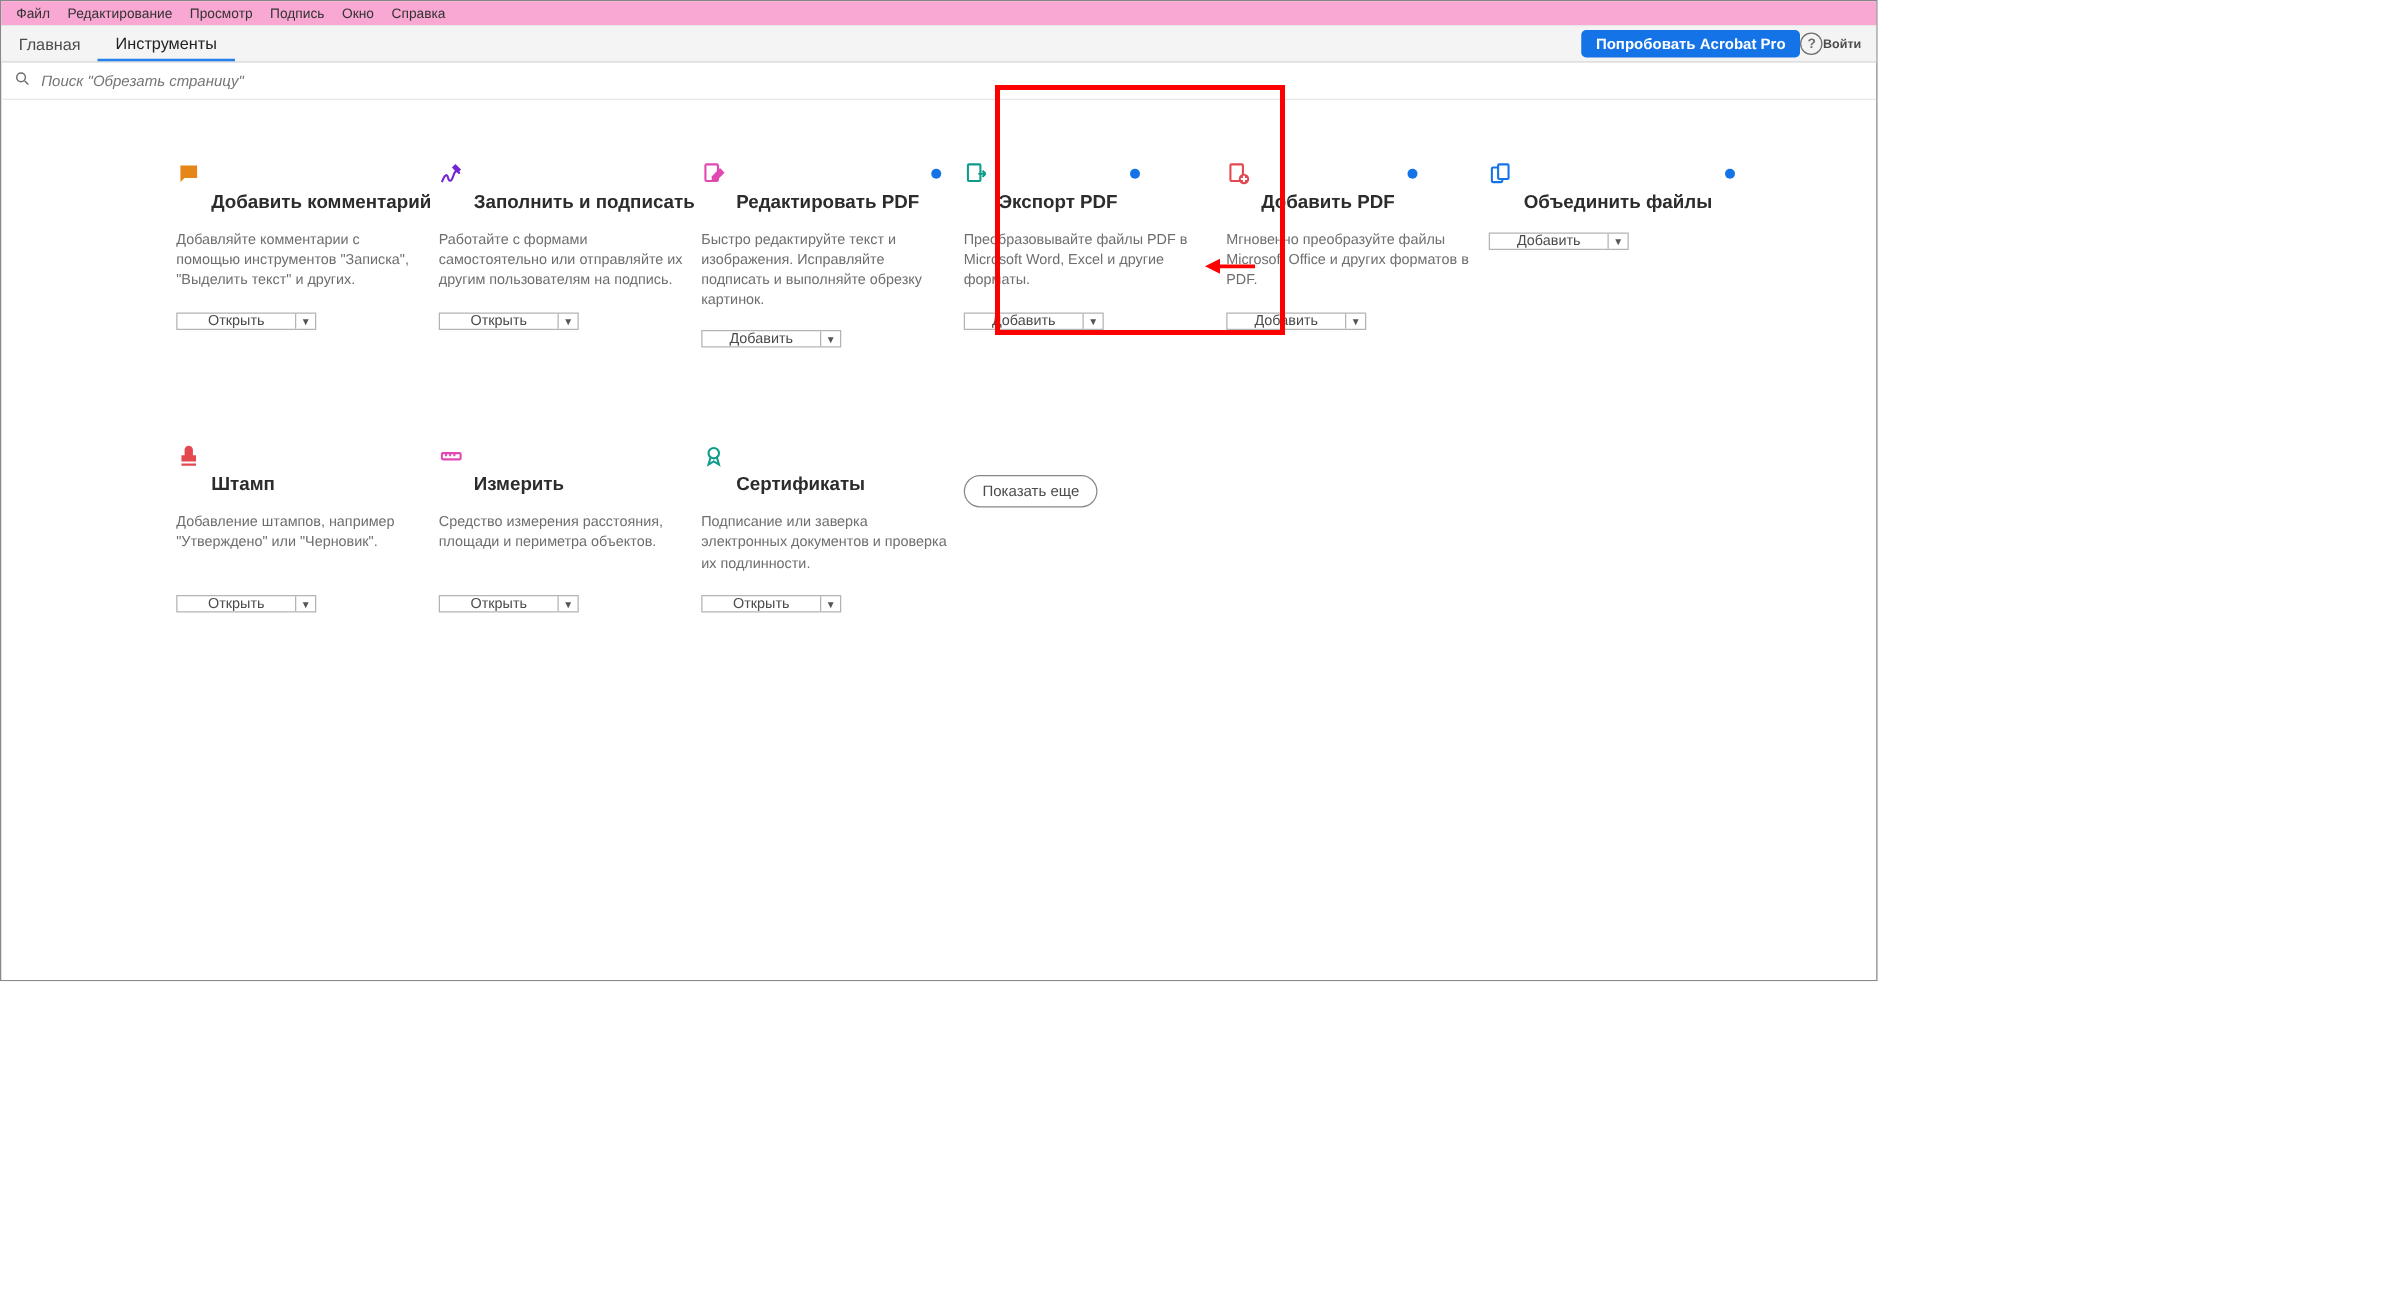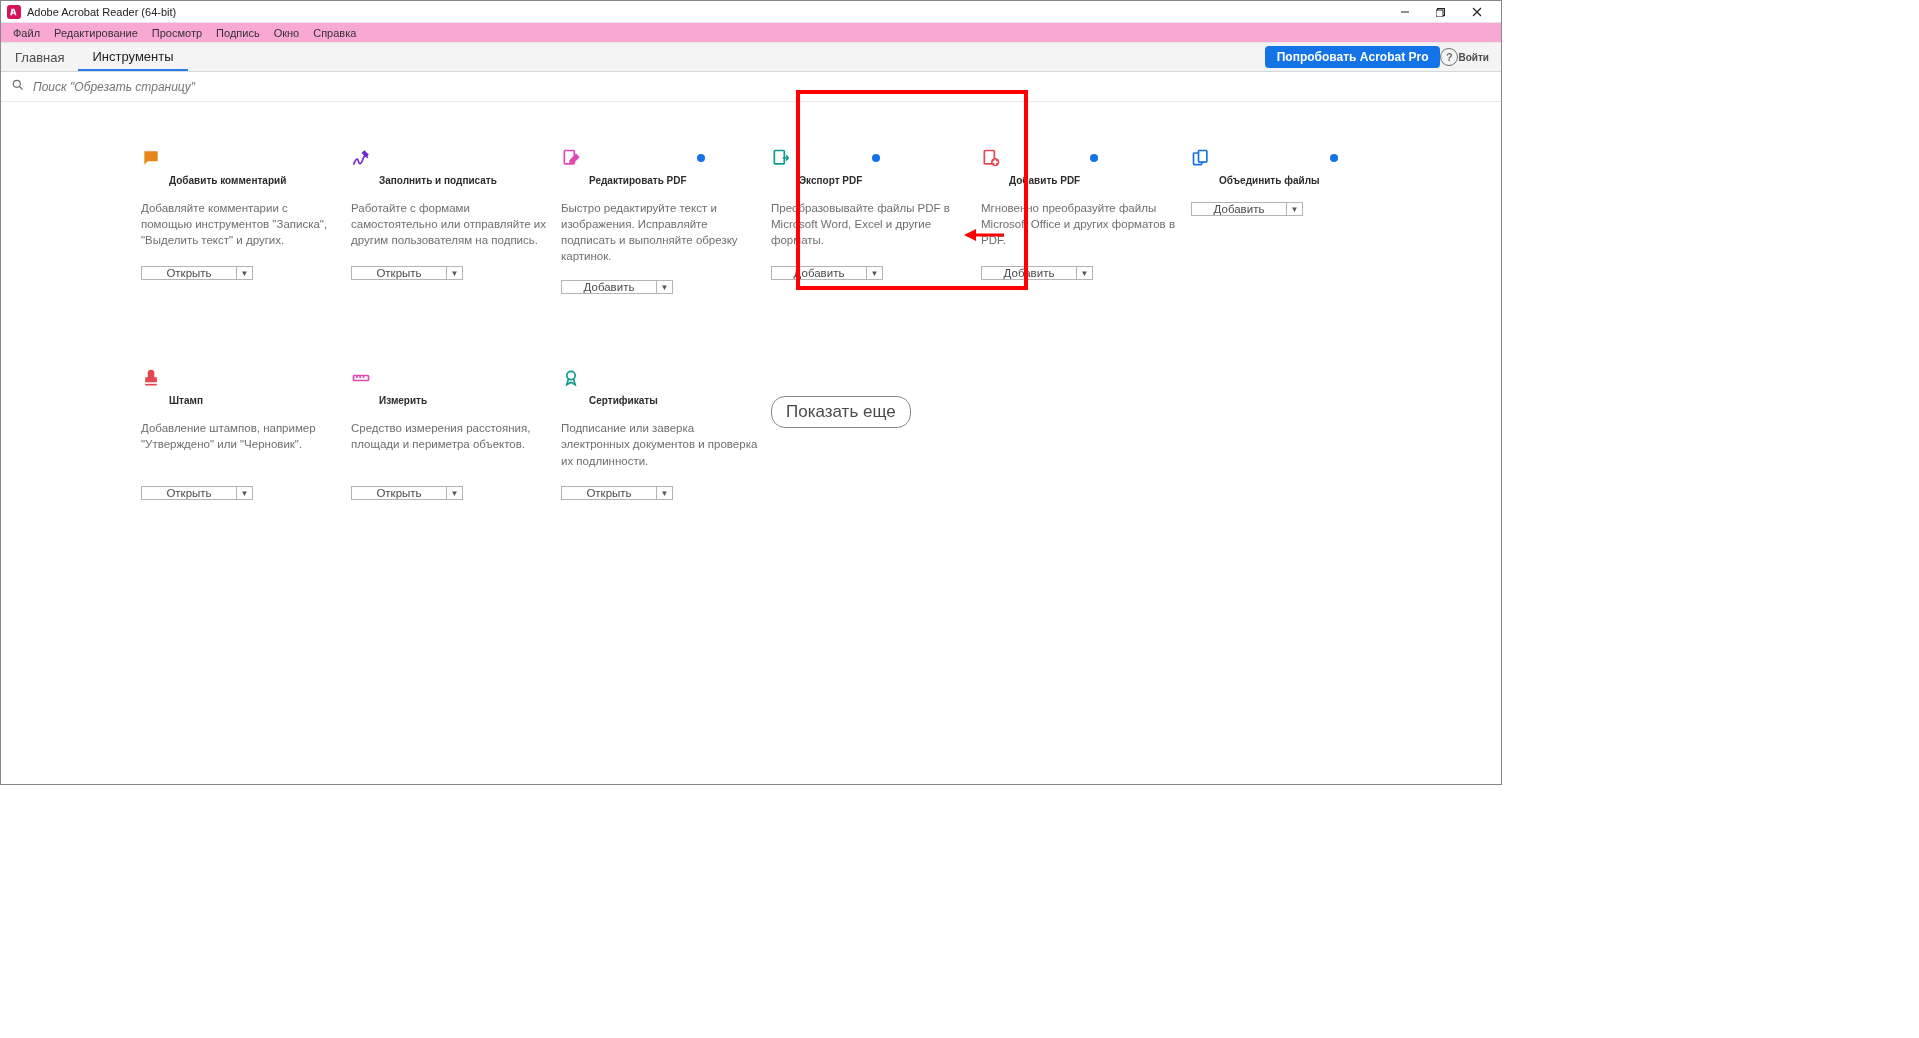--- a/index.html
+++ b/index.html
@@ -22,65 +22,40 @@
   .help-icn { width:18px; height:18px; border:1.5px solid #6e6e6e; border-radius:50%; display:inline-flex; align-items:center; justify-content:center; color:#6e6e6e; font-size:11px; font-weight:600;}
   .signin { font-size: 10px; color: #4b4b4b; font-weight:600;}
   .searchbar { height: 30px; display:flex; align-items:center; padding: 0 10px; border-bottom:1px solid #e8e8e8; gap:8px;}
   .search-icn { color:#6e6e6e;}
   .search-input { border:none; outline:none; flex:1; font-size:12px; color:#6e6e6e; font-style:italic;}
   .content { padding: 28px 0 0 140px; position: relative;}
   .grid { display: grid; grid-template-columns: repeat(6, 210px); grid-auto-rows: auto; column-gap: 0; row-gap: 56px;}
   .card { width: 200px; position: relative;}
   .card-head { display:flex; align-items:center; gap:8px; margin-bottom:14px;}
   .card-icon { width:20px; height:20px; display:inline-flex; align-items:center; justify-content:center; flex:0 0 20px;}
-  .card-title { font-size: 10px; font-weight:600; color:#2c2c2c; white-space:nowrap;margin-top:45px;}
+  .card-title { font-size: 15px; font-weight:600; color:#2c2c2c; white-space:nowrap;margin-top:45px;}
   .premium-dot { width:8px; height:8px; border-radius:50%; background:#1473e6; flex: 0 0 8px; margin-left:2px;}
   .card-desc { font-size: 11.5px; color:#6e6e6e; line-height:1.4; min-height: 50px;}
   .card-actions { display:flex; margin-top:16px;}
   .split-btn { display:flex; border:1px solid #b4b4b4; height:14px;}
   .split-main { width:94px; display:flex; align-items:center; justify-content:center; font-size:11.5px; color:#4b4b4b;}
   .split-drop { width:16px; border-left:1px solid #b4b4b4; display:flex; align-items:center; justify-content:center; font-size:8px; color:#555;}
   .highlight-box { position:absolute; border:4px solid #ff0000; pointer-events:none;}
   .arrow-ann { position:absolute; pointer-events:none;}
   .show-more-wrap { grid-column: 4; padding-top: 46px;}
-  .show-more { border:1px solid #888; border-radius: 14px; padding: 5px 14px; font-size:17px; color:#4b4b4b; display:inline-block;}
+  .show-more { border:1px solid #888; border-radius: 14px; padding: 5px 14px; font-size:12px; color:#4b4b4b; display:inline-block;}
   
   .ic-yellow{color:#e68619;} .ic-purple{color:#7326d3;} .ic-pink{color:#e248b1;}
   .ic-teal{color:#0d9b8a;} .ic-red{color:#e34850;} .ic-blue{color:#1473e6;}
 </style>
 </head>
 <body>
 
 <div class="window">
 
-  <div class="titlebar">
-    <span class="tb-icon">
-      <svg viewBox="0 0 24 24">
-          <path fill="#fff" d="M6 4h7l5 16h-4l-1-4h-5l-1 4H3L6 4zm3 9h3l-1.5-5L9 13z"></path>
-        </svg>
-    </span>
-    <span class="tb-title">Adobe Acrobat Reader (64-bit)</span>
-    <span class="tb-spacer"></span>
-    <span class="tb-btn">
-      <svg width="10" height="10" viewBox="0 0 10 10">
-          <path stroke="#222" stroke-width="1" d="M1 5h8"></path>
-        </svg>
-    </span>
-    <span class="tb-btn">
-      <svg width="10" height="10" viewBox="0 0 10 10">
-          <rect x="1.5" y="1.5" width="7" height="7" fill="none" stroke="#222" stroke-width="1"></rect>
-          <rect x="0" y="3" width="7" height="7" fill="#fff" stroke="#222" stroke-width="1"></rect>
-        </svg>
-    </span>
-    <span class="tb-btn close">
-      <svg width="10" height="10" viewBox="0 0 10 10">
-          <path stroke="#222" stroke-width="1.2" d="M1 1l8 8M9 1l-8 8"></path>
-        </svg>
-    </span>
-  </div>
 
   <div class="menubar">
     <span class="menu-item">Файл</span>
     <span class="menu-item">Редактирование</span>
     <span class="menu-item">Просмотр</span>
     <span class="menu-item">Подпись</span>
     <span class="menu-item">Окно</span>
     <span class="menu-item">Справка</span>
   </div>
 

